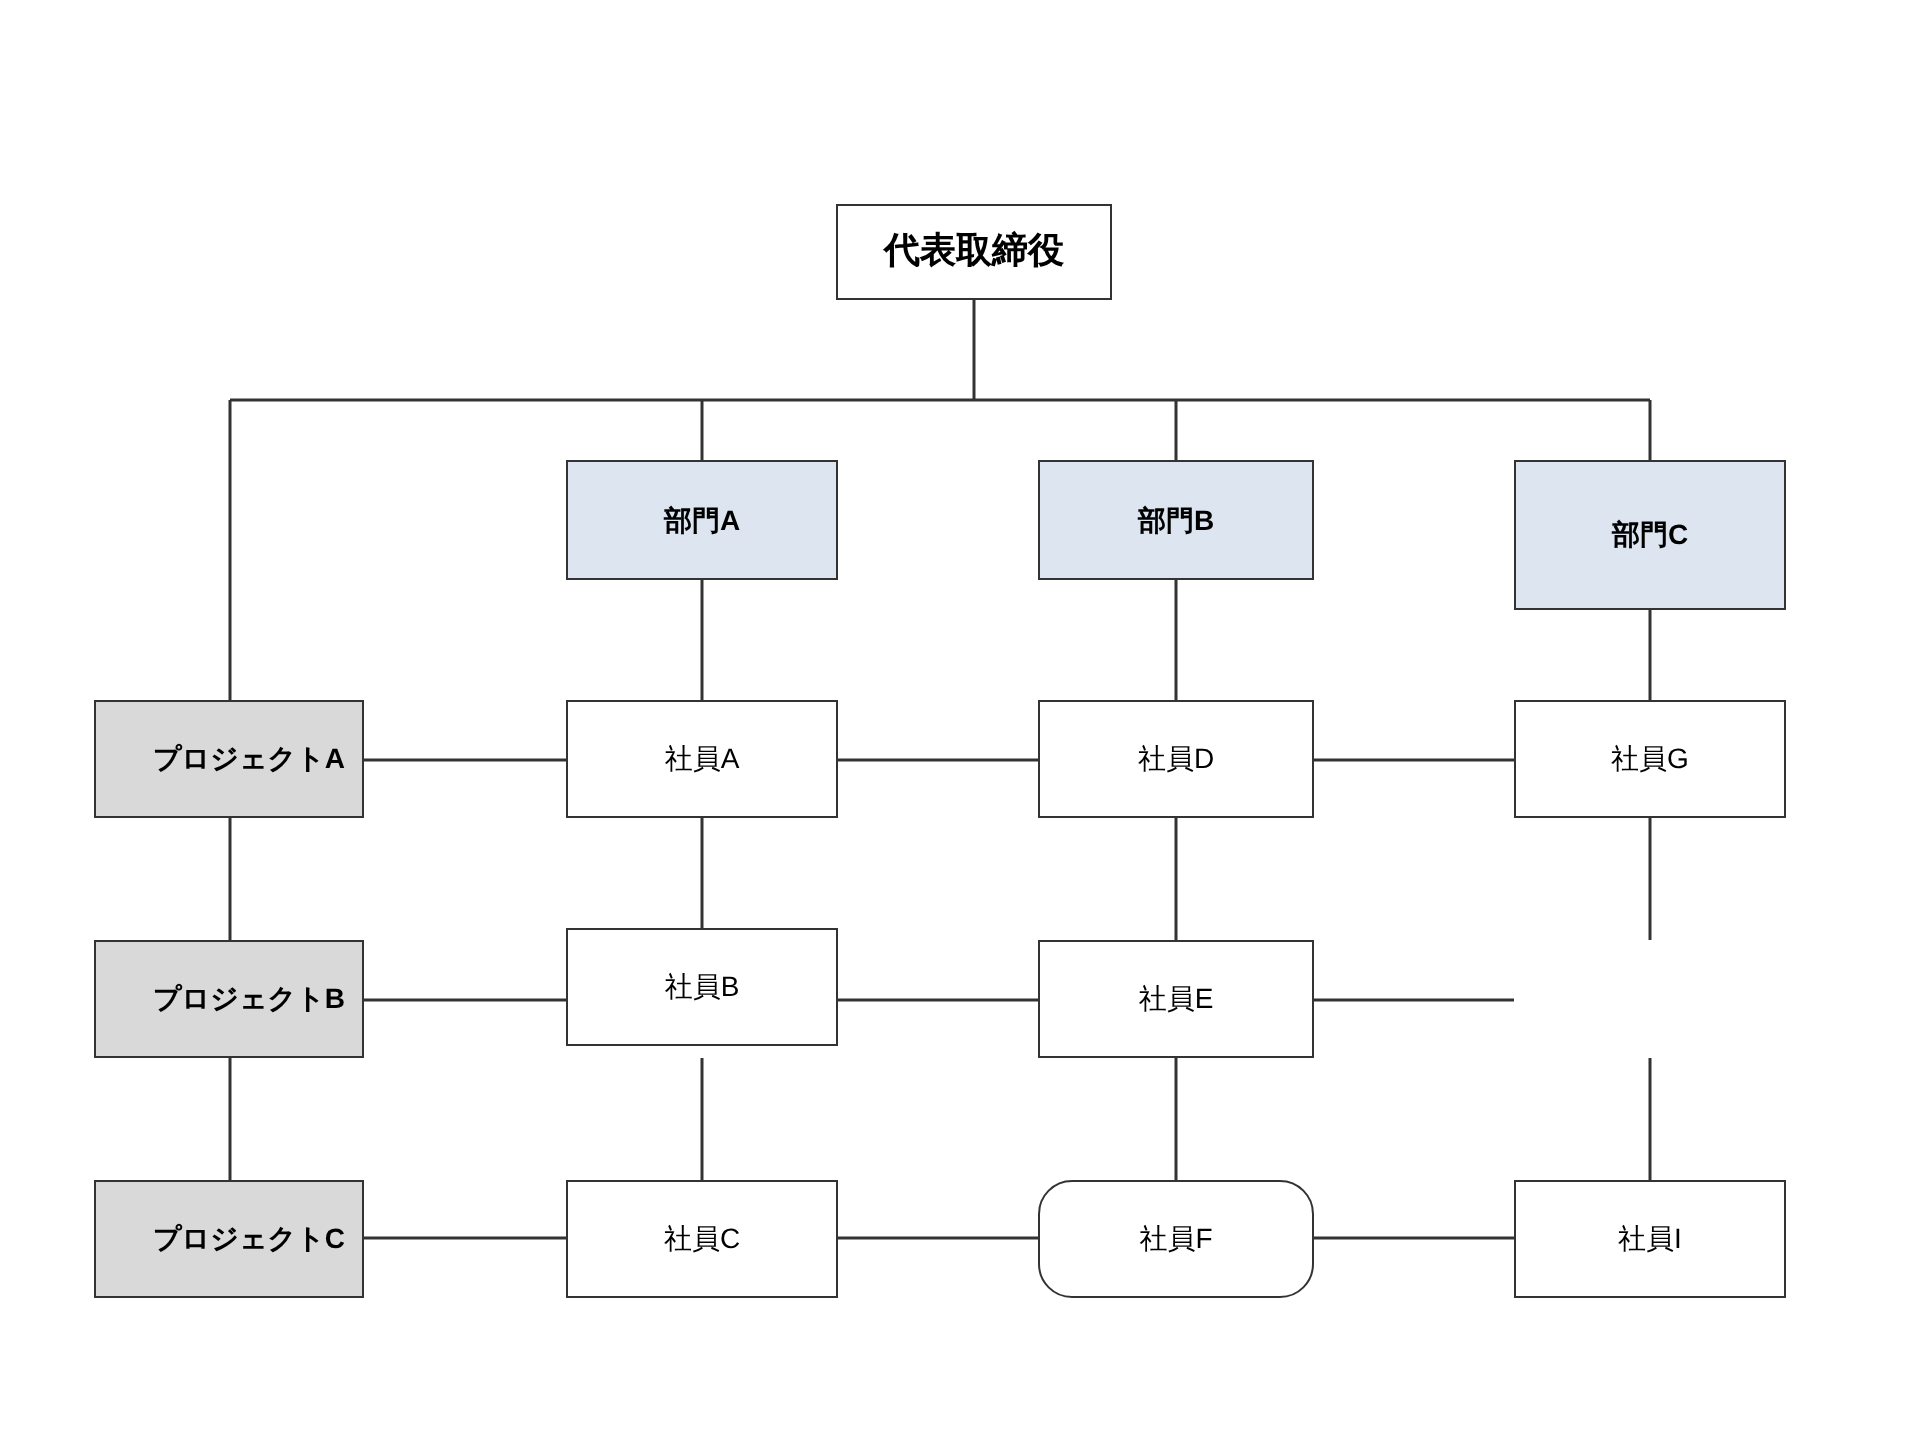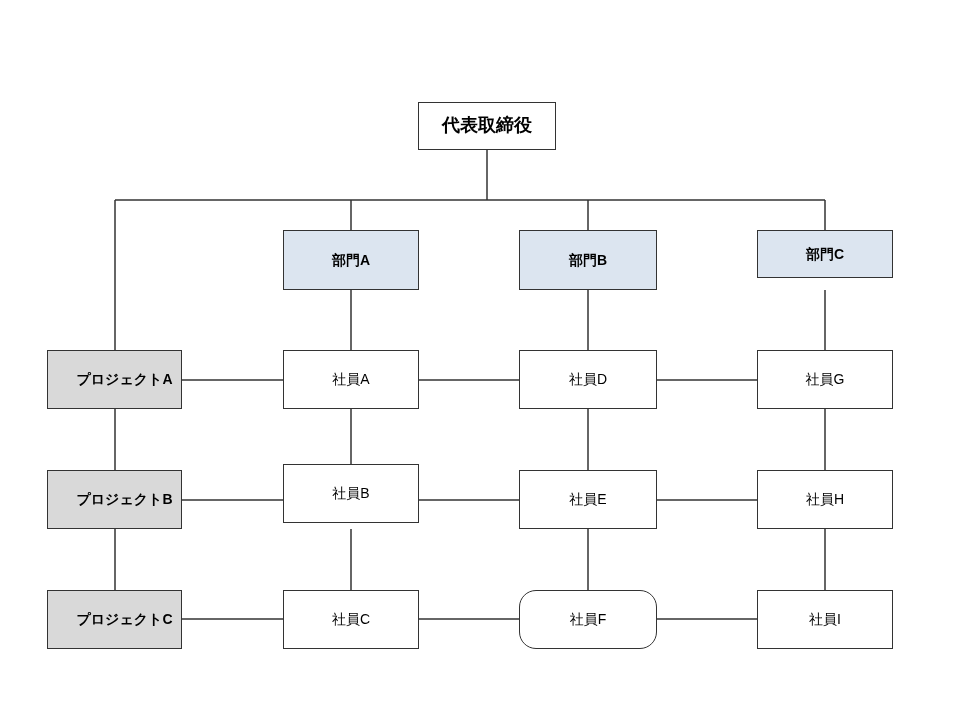--- a/index.html
+++ b/index.html
@@ -93,31 +93,30 @@
 
     <line x1="182" y1="619" x2="283" y2="619"></line>
     <line x1="419" y1="619" x2="519" y2="619"></line>
     <line x1="657" y1="619" x2="757" y2="619"></line>
   </svg>
 
   <div class="node ceo" style="left:418px; top:78px; width:138px; height:48px;margin-top:24px;">代表取締役</div>
 
   <div class="node dept" style="left:283px; top:230px; width:136px; height:60px;">部門A</div>
   <div class="node dept" style="left:519px; top:230px; width:138px; height:60px;">部門B</div>
-  <div class="node dept" style="left:757px; top:230px; width:136px; height:48px;">部門C</div>
+  <div class="node dept" style="left:757px; top:230px; width:136px; height:75px;">部門C</div>
 
   <div class="node project" style="left:47px; top:350px; width:135px; height:59px;">プロジェクトA</div>
   <div class="node project" style="left:47px; top:470px; width:135px; height:59px;">プロジェクトB</div>
   <div class="node project" style="left:47px; top:590px; width:135px; height:59px;">プロジェクトC</div>
 
   <div class="node" style="left:283px; top:350px; width:136px; height:59px;text-align:center;">社員A</div>
   <div class="node" style="left:519px; top:350px; width:138px; height:59px;">社員D</div>
   <div class="node" style="left:757px; top:350px; width:136px; height:59px;">社員G</div>
 
   <div class="node" style="left:283px; top:464px; width:136px; height:59px;">社員B</div>
   <div class="node" style="left:519px; top:470px; width:138px; height:59px;">社員E</div>
-  <div class="node" style="left:757px; top:470px; width:136px; height:59px;">社員H</div>
 
   <div class="node" style="left:283px; top:590px; width:136px; height:59px;">社員C</div>
   <div class="node" style="left:519px; top:590px; width:138px; height:59px;border-radius:17px;">社員F</div>
   <div class="node" style="left:757px; top:590px; width:136px; height:59px;">社員I</div>
 
 </div>
 
 </body></html>

